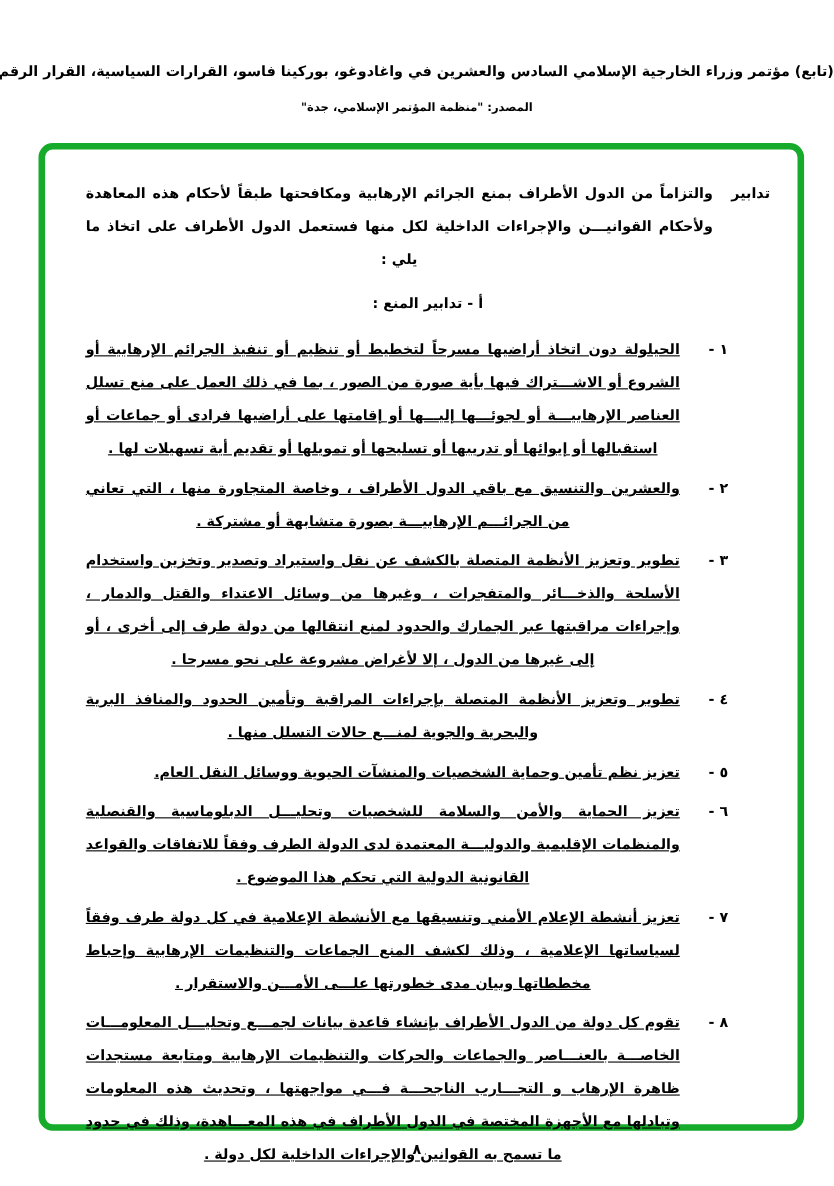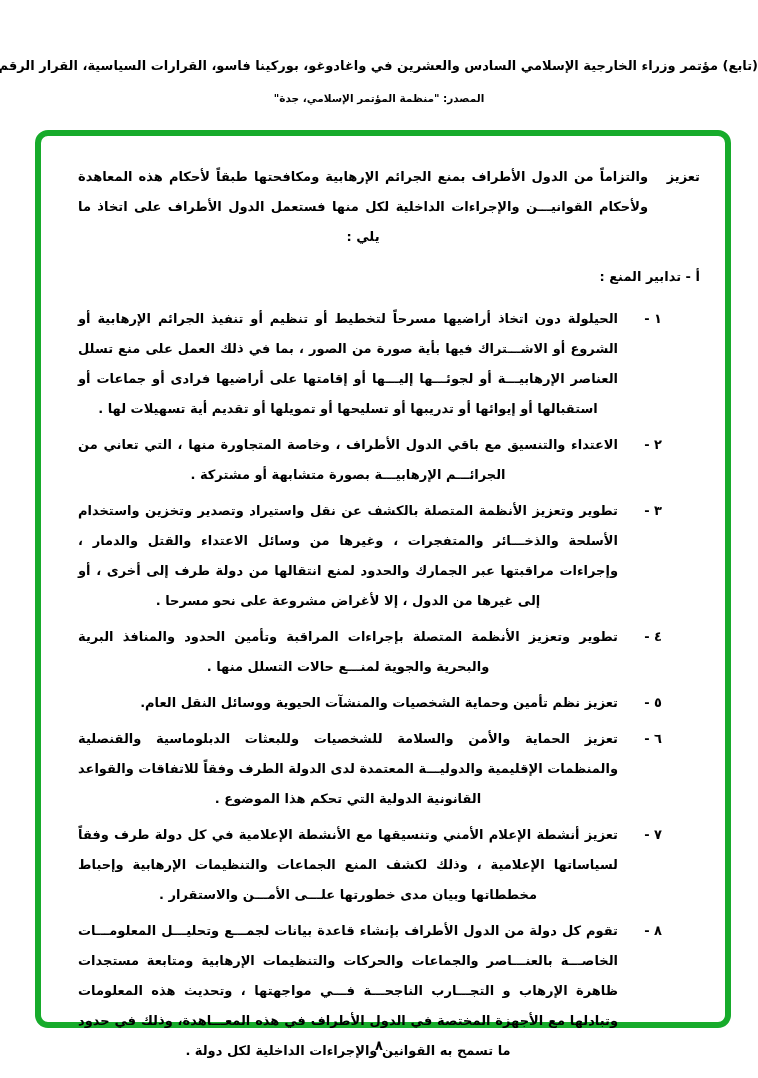--- a/index.html
+++ b/index.html
@@ -68,37 +68,38 @@
     font-weight: bold;
   }
   .intro p {
     flex: 1;
     margin: 0;
     text-align: justify;
     text-align-last: center;
   }
   .sec-heading {
     font-weight: bold;
-    text-align: right;
+    text-align: center;
     margin: 0 0 12px 0;
   }
   .items { padding-right: 38px; }
   .item {
     display: flex;
     margin-bottom: 6px;
   }
   .item .num {
     flex: 0 0 44px;
     white-space: nowrap;
   }
   .item .txt {
     flex: 1;
     margin: 0;
     text-align: justify;
     text-align-last: center;
+    text-decoration: underline;
   }
   .item.single .txt {
     text-align: left;
     text-align-last: right;
   }
   
   .page-num {
     position: absolute;
     top: 1038px;
     right: 0;
@@ -113,50 +114,50 @@
 
 <div class="page">
 
   <div class="hdr1">(تابع) مؤتمر وزراء الخارجية الإسلامي السادس والعشرين في واغادوغو، بوركينا فاسو، القرارات السياسية، القرار الرقم ٢٦/٥٩-س</div>
   <div class="hdr2">المصدر:  "منظمة المؤتمر الإسلامي، جدة"</div>
 
   <div class="green-box">
     <div class="content">
 
       <div class="intro">
-        <span class="lead">تعزيز</span>
+        <span class="lead">تدابير</span>
         <p>والتزاماً من الدول الأطراف بمنع الجرائم الإرهابية ومكافحتها طبقاً لأحكام هذه المعاهدة ولأحكام القوانيـــن والإجراءات الداخلية لكل منها فستعمل الدول الأطراف على اتخاذ ما يلي :</p>
       </div>
 
       <div class="sec-heading">أ - تدابير المنع :</div>
 
       <div class="items">
         <div class="item">
           <span class="num">١ -</span>
           <p class="txt">الحيلولة دون اتخاذ أراضيها مسرحاً لتخطيط أو تنظيم أو تنفيذ الجرائم الإرهابية أو الشروع أو الاشـــتراك فيها بأية صورة من الصور ، بما في ذلك العمل على منع تسلل العناصر الإرهابيـــة أو لجوئـــها إليـــها أو إقامتها على أراضيها فرادى أو جماعات أو استقبالها أو إيوائها أو تدريبها أو تسليحها أو تمويلها أو تقديم أية تسهيلات لها .</p>
         </div>
         <div class="item">
           <span class="num">٢ -</span>
-          <p class="txt">الاعتداء والتنسيق مع باقي الدول الأطراف ، وخاصة المتجاورة منها ، التي تعاني من الجرائـــم الإرهابيـــة بصورة متشابهة أو مشتركة .</p>
+          <p class="txt">والعشرين والتنسيق مع باقي الدول الأطراف ، وخاصة المتجاورة منها ، التي تعاني من الجرائـــم الإرهابيـــة بصورة متشابهة أو مشتركة .</p>
         </div>
         <div class="item">
           <span class="num">٣ -</span>
           <p class="txt">تطوير وتعزيز الأنظمة المتصلة بالكشف عن نقل واستيراد وتصدير وتخزين واستخدام الأسلحة والذخـــائر والمتفجرات ، وغيرها من وسائل الاعتداء والقتل والدمار ، وإجراءات مراقبتها عبر الجمارك والحدود لمنع انتقالها من دولة طرف إلى أخرى ، أو إلى غيرها من الدول ، إلا لأغراض مشروعة على نحو مسرحا .</p>
         </div>
         <div class="item">
           <span class="num">٤ -</span>
           <p class="txt">تطوير وتعزيز الأنظمة المتصلة بإجراءات المراقبة وتأمين الحدود والمنافذ البرية والبحرية والجوية لمنـــع حالات التسلل منها .</p>
         </div>
         <div class="item single">
           <span class="num">٥ -</span>
           <p class="txt">تعزيز نظم تأمين وحماية الشخصيات والمنشآت الحيوية ووسائل النقل العام.</p>
         </div>
         <div class="item">
           <span class="num">٦ -</span>
-          <p class="txt">تعزيز الحماية والأمن والسلامة للشخصيات وللبعثات الدبلوماسية والقنصلية والمنظمات الإقليمية والدوليـــة المعتمدة لدى الدولة الطرف وفقاً للاتفاقات والقواعد القانونية الدولية التي تحكم هذا الموضوع .</p>
+          <p class="txt">تعزيز الحماية والأمن والسلامة للشخصيات وتحليـــل الدبلوماسية والقنصلية والمنظمات الإقليمية والدوليـــة المعتمدة لدى الدولة الطرف وفقاً للاتفاقات والقواعد القانونية الدولية التي تحكم هذا الموضوع .</p>
         </div>
         <div class="item">
           <span class="num">٧ -</span>
           <p class="txt">تعزيز أنشطة الإعلام الأمني وتنسيقها مع الأنشطة الإعلامية في كل دولة طرف وفقاً لسياساتها الإعلامية ، وذلك لكشف المنع الجماعات والتنظيمات الإرهابية وإحباط مخططاتها وبيان مدى خطورتها علـــى الأمـــن والاستقرار .</p>
         </div>
         <div class="item">
           <span class="num">٨ -</span>
           <p class="txt">تقوم كل دولة من الدول الأطراف بإنشاء قاعدة بيانات لجمـــع وتحليـــل المعلومـــات الخاصـــة بالعنـــاصر والجماعات والحركات والتنظيمات الإرهابية ومتابعة مستجدات ظاهرة الإرهاب و التجـــارب الناجحـــة فـــي مواجهتها ، وتحديث هذه المعلومات وتبادلها مع الأجهزة المختصة في الدول الأطراف في هذه المعـــاهدة، وذلك في حدود ما تسمح به القوانين والإجراءات الداخلية لكل دولة .</p>
         </div>
       </div>

